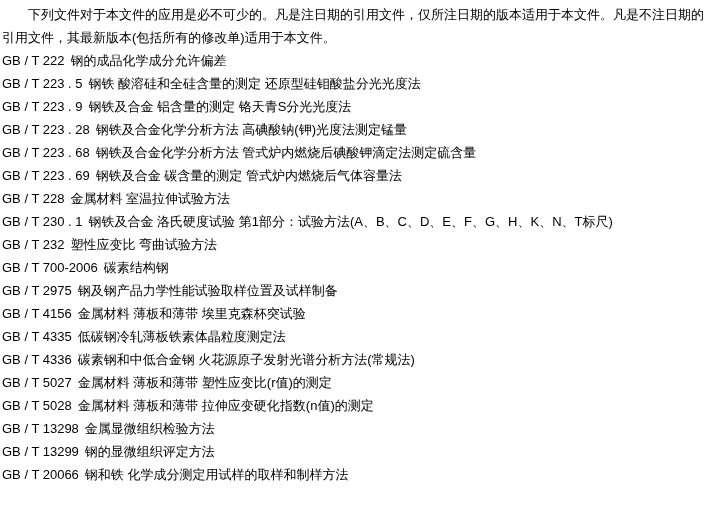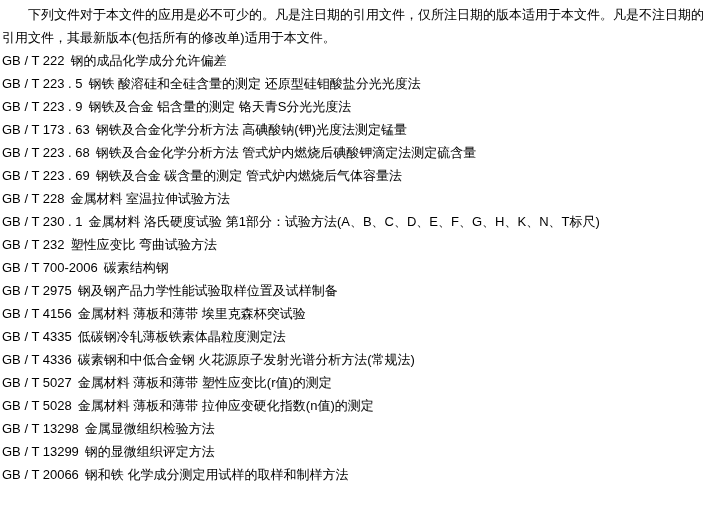--- a/index.html
+++ b/index.html
@@ -47,37 +47,37 @@
   <div class="ref-line">
     <span class="ref-code">GB / T 223 . 5</span><span class="ref-title">钢铁 酸溶硅和全硅含量的测定 还原型硅钼酸盐分光光度法</span>
   </div>
 
   <div class="ref-line">
     <span class="ref-code">GB / T 223 . 9</span><span class="ref-title">钢铁及合金 铝含量的测定 铬天青S分光光度法</span>
   </div>
 
 
   <div class="ref-line">
-    <span class="ref-code">GB / T 173 . 63</span><span class="ref-title">钢铁及合金化学分析方法 高碘酸钠(钾)光度法测定锰量</span>
+    <span class="ref-code">GB / T 223 . 28</span><span class="ref-title">钢铁及合金化学分析方法 高碘酸钠(钾)光度法测定锰量</span>
   </div>
 
   <div class="ref-line">
     <span class="ref-code">GB / T 223 . 68</span><span class="ref-title">钢铁及合金化学分析方法 管式炉内燃烧后碘酸钾滴定法测定硫含量</span>
   </div>
 
   <div class="ref-line">
     <span class="ref-code">GB / T 223 . 69</span><span class="ref-title">钢铁及合金 碳含量的测定 管式炉内燃烧后气体容量法</span>
   </div>
 
   <div class="ref-line">
     <span class="ref-code">GB / T 228</span><span class="ref-title">金属材料 室温拉伸试验方法</span>
   </div>
 
   <div class="ref-line">
-    <span class="ref-code">GB / T 230 . 1</span><span class="ref-title">金属材料 洛氏硬度试验 第1部分：试验方法(A、B、C、D、E、F、G、H、K、N、T标尺)</span>
+    <span class="ref-code">GB / T 230 . 1</span><span class="ref-title">钢铁及合金 洛氏硬度试验 第1部分：试验方法(A、B、C、D、E、F、G、H、K、N、T标尺)</span>
   </div>
 
   <div class="ref-line">
     <span class="ref-code">GB / T 232</span><span class="ref-title">塑性应变比 弯曲试验方法</span>
   </div>
 
 
   <div class="ref-line">
     <span class="ref-code">GB / T 700-2006</span><span class="ref-title">碳素结构钢</span>
   </div>

